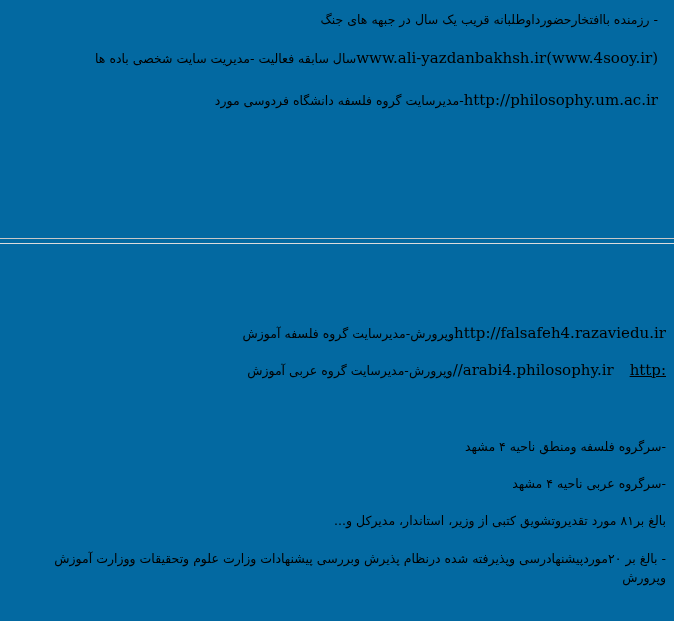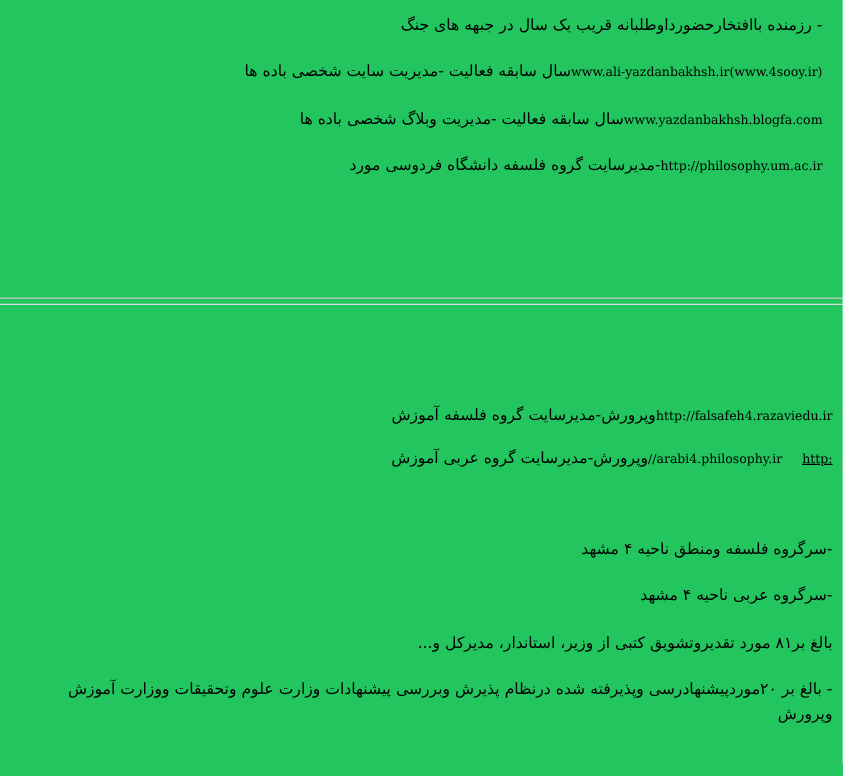--- a/index.html
+++ b/index.html
@@ -11,21 +11,21 @@
     width: 674px;
     height: 621px;
     font-family: "DejaVu Sans", "Liberation Sans", sans-serif;
     color: #000000;
     overflow: hidden;
   }
   .page {
     position: relative;
     width: 674px;
     height: 621px;
-    background: #22c55e;
+    background: #0369a1;
   }
   .section {
     direction: rtl;
     text-align: right;
   }
   .section-top {
     padding: 10px 8px 0 8px;
   }
   .line {
     direction: rtl;
@@ -37,21 +37,21 @@
     margin: 0 0 18px 0;
     white-space: normal;
   }
   .line.tight {
     margin-bottom: 14px;
   }
   .ltr-frag {
     direction: ltr;
     unicode-bidi: embed;
     font-family: "DejaVu Serif", "Liberation Serif", serif;
-    font-size: 10px;
+    font-size: 15px;
   }
   .divider {
     position: absolute;
     left: 0;
     right: 0;
     height: 0;
     border-top: 1px solid #c8c8c8;
   }
   .divider.d1 { top: 238px; }
   .divider.d2 { top: 243px; border-top: 1px solid #dcdcdc; }
@@ -82,23 +82,20 @@
   <div class="section section-top">
 
     <p class="line">
       <span>- رزمنده باافتخارحضورداوطلبانه قریب یک سال در جبهه های جنگ</span>
     </p>
 
     <p class="line">
       <span class="ltr-frag">www.ali-yazdanbakhsh.ir(www.4sooy.ir)</span><span>سال سابقه فعالیت  </span><span>-مدیریت سایت شخصی باده ها</span>
     </p>
 
-    <p class="line">
-      <span class="ltr-frag">www.yazdanbakhsh.blogfa.com</span><span>سال سابقه فعالیت </span><span>-مدیریت وبلاگ شخصی باده ها</span>
-    </p>
 
     <p class="line">
       <span class="ltr-frag">http://philosophy.um.ac.ir</span><span>-مدیرسایت گروه فلسفه دانشگاه فردوسی مورد  </span>
     </p>
 
   </div>
 
   <div class="divider d1"></div>
   <div class="divider d2"></div>
 

